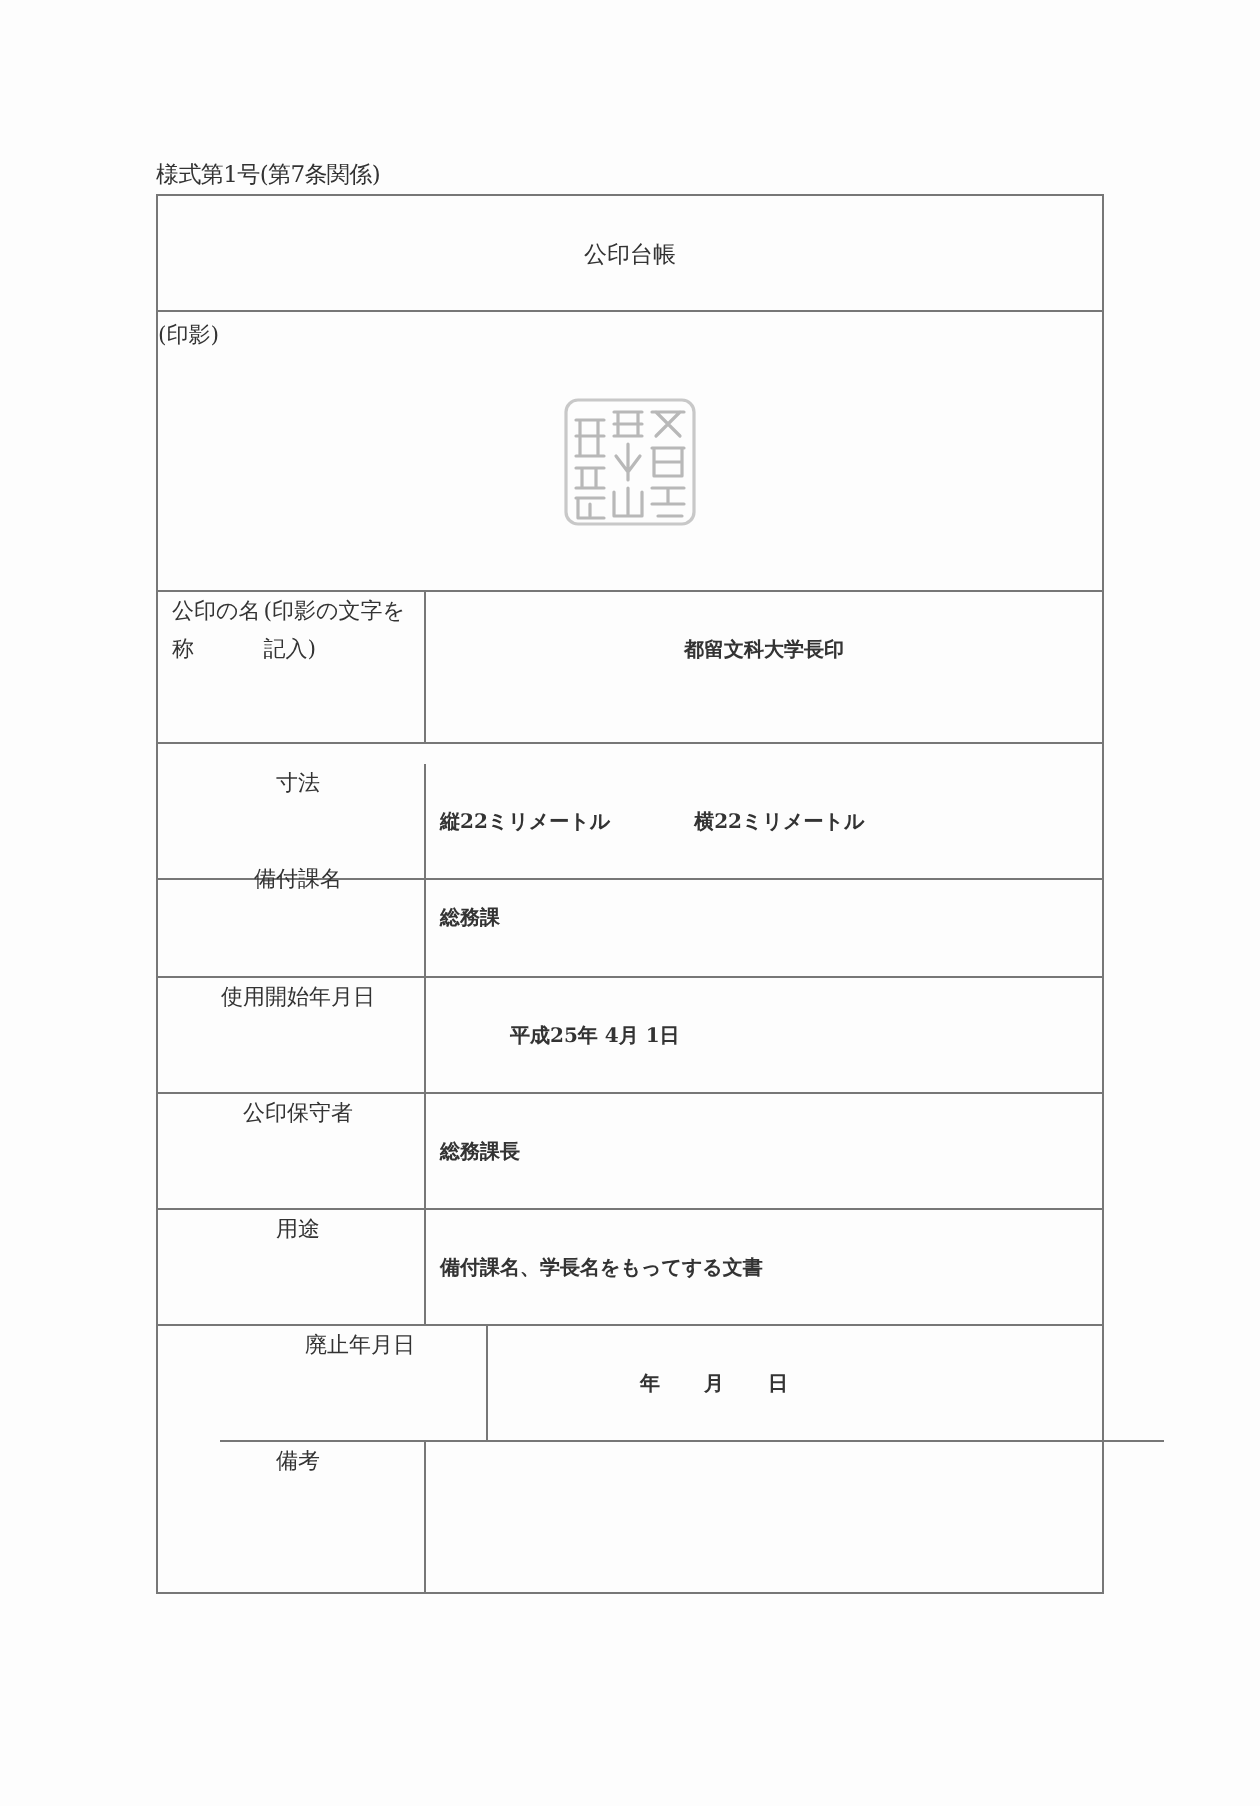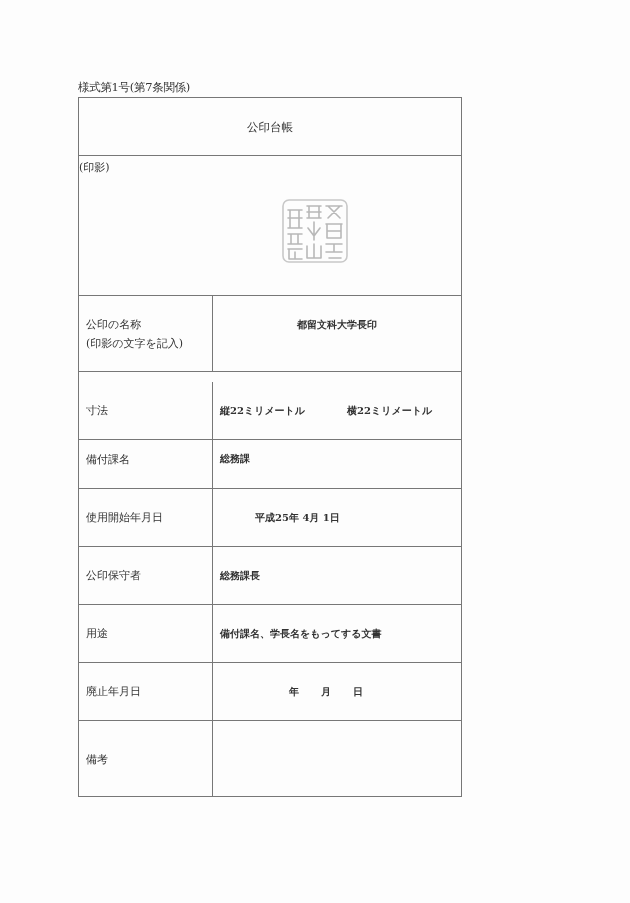--- a/index.html
+++ b/index.html
@@ -21,21 +21,21 @@
       left: 78px;
       top: 80px;
       font-size: 11.5px;
       color: #333;
       letter-spacing: -0.3px;
     }
     .ledger {
       position: absolute;
       left: 78px;
       top: 97px;
-      width: 384px;
+      width: 474px;
       height: 700px;
       border: 1px solid #777;
       box-sizing: border-box;
     }
     .row {
       position: absolute;
       left: 0;
       width: 100%;
       box-sizing: border-box;
       border-bottom: 1px solid #777;
@@ -63,21 +63,21 @@
       height: 70px;
     }
     .label-cell {
       position: absolute;
       left: 0; top: 0; bottom: 0;
       width: 134px;
       border-right: 1px solid #777;
       box-sizing: border-box;
       padding-left: 7px;
       display: flex;
-      flex-direction: column;
+      flex-direction: row;
       justify-content: center;
       font-size: 11px;
       line-height: 19px;
     }
     .value-cell {
       position: absolute;
       left: 134px; right: 0; top: 0; bottom: 0;
       box-sizing: border-box;
       padding-left: 7px;
       display: flex;
@@ -160,21 +160,21 @@
   <div class="row" style="top:449px; height:58px;">
     <div class="label-cell">公印保守者</div>
     <div class="value-cell">総務課長</div>
   </div>
 
   <div class="row" style="top:507px; height:58px;">
     <div class="label-cell">用途</div>
     <div class="value-cell">備付課名、学長名をもってする文書</div>
   </div>
 
-  <div class="row" style="top:565px; height:58px;">
+  <div class="row" style="top:565px; height:58px;margin-left:31px;">
     <div class="label-cell">廃止年月日</div>
     <div class="value-cell" style="padding-left:76px;">
       <span>年</span>
       <span style="display:inline-block;width:22px;"></span>
       <span>月</span>
       <span style="display:inline-block;width:22px;"></span>
       <span>日</span>
     </div>
   </div>
 

